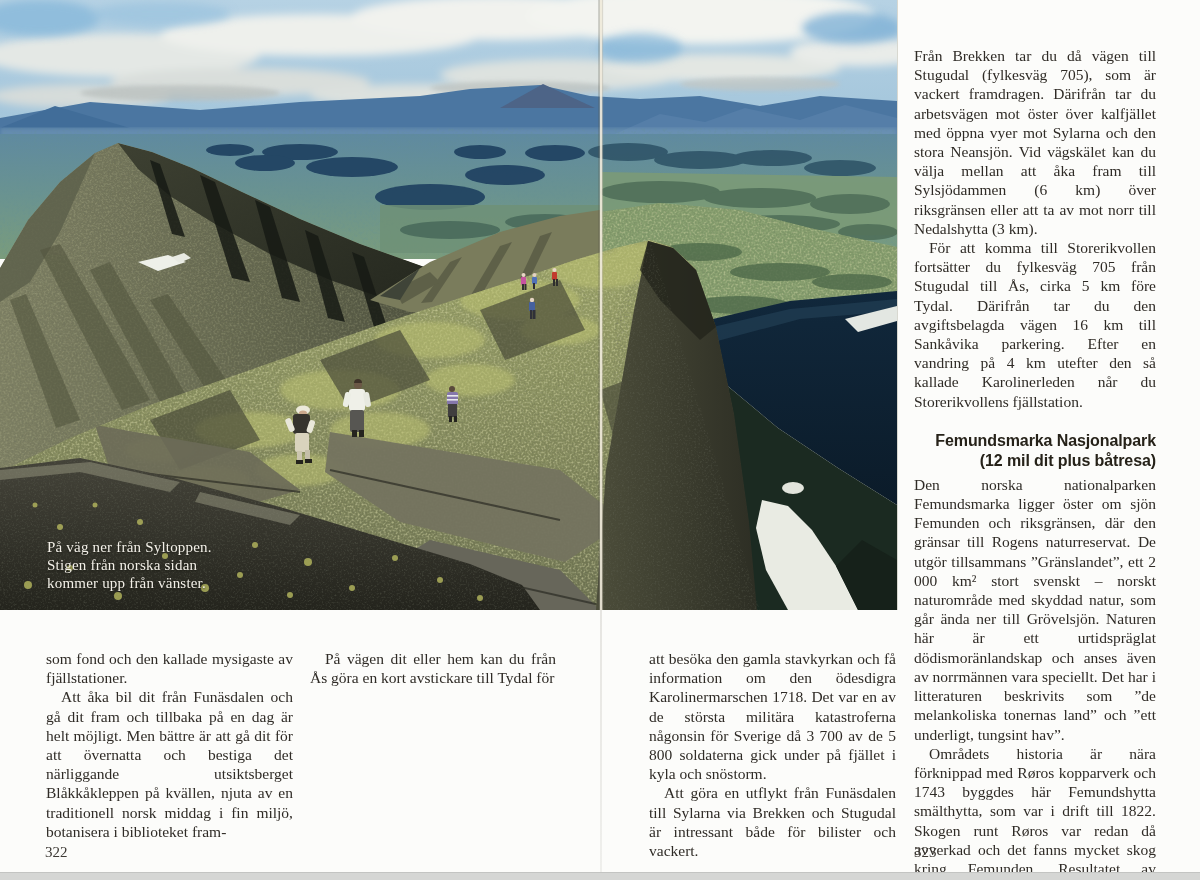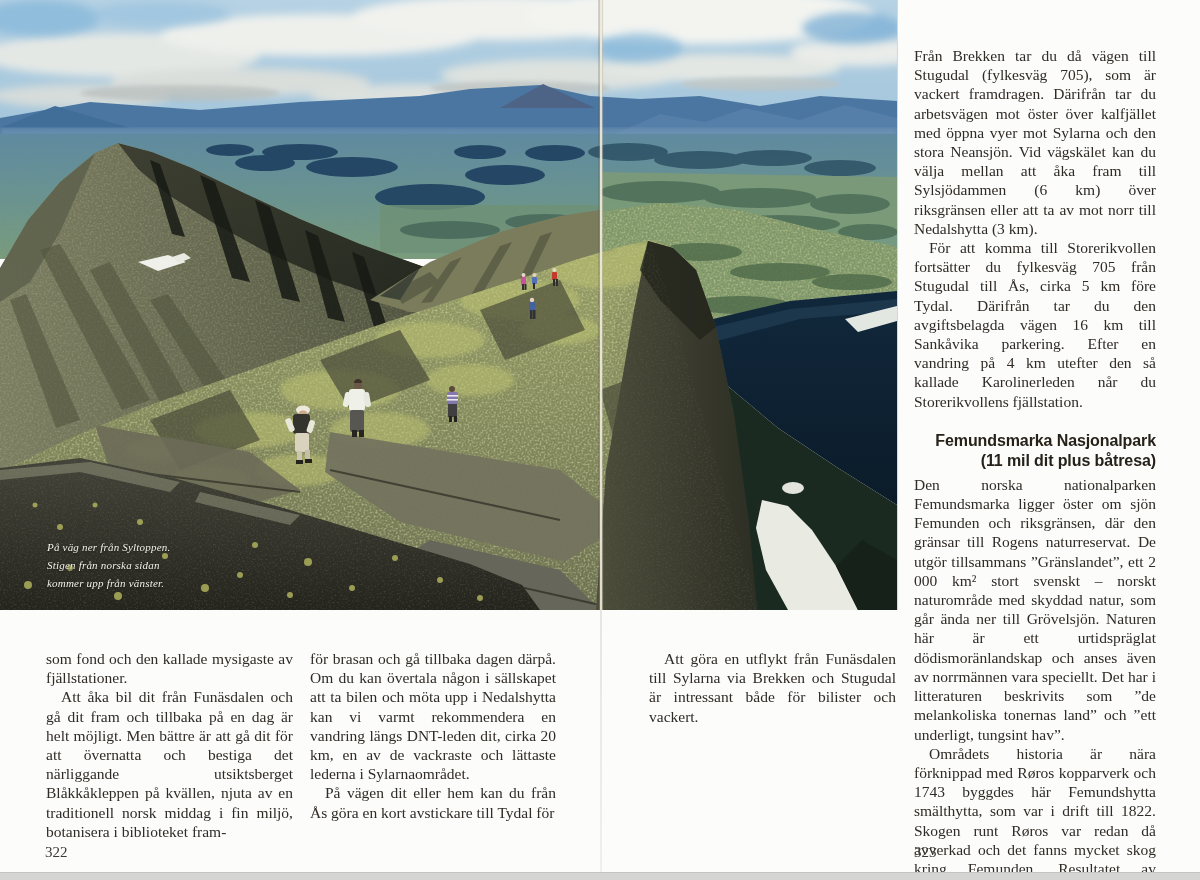--- a/index.html
+++ b/index.html
@@ -10,21 +10,21 @@
     color:#2f2b26;
   }
   .page{position:absolute;inset:0;background:#fcfcfa;}
   .photo{
     position:absolute;left:0;top:0;width:897px;height:610px;overflow:hidden;
     border-right:1px solid #d8d8d0;
   }
   .photo svg{display:block;}
   .caption{
     position:absolute;left:47px;top:538px;
-    font-style:italic;font-size:11px;line-height:18px;
+    font-size:15px;line-height:18px;
     color:#f3f0e8;text-shadow:0 1px 2px rgba(15,15,10,.55);
     letter-spacing:.2px;
   }
   .col{position:absolute;font-size:15.5px;line-height:19.2px;text-align:justify;}
   .col p{margin:0;}
   .col p.indent{text-indent:15px;}
   #col1{left:46px;top:649px;width:247px;}
   #col2{left:310px;top:649px;width:246px;}
   #col3{left:649px;top:649px;width:247px;}
   #col4{left:914px;top:46px;width:242px;}
@@ -365,34 +365,34 @@
   </div>
 
   <div class="gutter-below"></div>
 
   <div class="col" id="col1">
     <p>som fond och den kallade mysigaste av fjällstationer.</p>
     <p class="indent">Att åka bil dit från Funäsdalen och gå dit fram och tillbaka på en dag är helt möjligt. Men bättre är att gå dit för att övernatta och bestiga det närliggande utsiktsberget Blåkkåkleppen på kvällen, njuta av en traditionell norsk middag i fin miljö, botanisera i biblioteket fram-</p>
   </div>
 
   <div class="col" id="col2">
-    <p>för brasan och gå tillbaka dagen därpå. Om du kan övertala någon i sällskapet att ta bilen och möta upp i Nedalshytta kan vi varmt rekommendera en vandring längs DNT-leden dit, cirka 20 km, en av de vackraste och lättaste lederna i Sylarnaområdet.</p>
     <p class="indent">På vägen dit eller hem kan du från Ås göra en kort avstickare till Tydal för</p>
   </div>
 
   <div class="col" id="col3">
+    <p>att besöka den gamla stavkyrkan och få information om den ödesdigra Karolinermarschen 1718. Det var en av de största militära katastroferna någonsin för Sverige då 3 700 av de 5 800 soldaterna gick under på fjället i kyla och snöstorm.</p>
     <p class="indent">Att göra en utflykt från Funäsdalen till Sylarna via Brekken och Stugudal är intressant både för bilister och vackert.</p>
   </div>
 
   <div class="col" id="col4">
     <p>Från Brekken tar du då vägen till Stugudal (fylkesväg 705), som är vackert framdragen. Därifrån tar du arbetsvägen mot öster över kalfjället med öppna vyer mot Sylarna och den stora Neansjön. Vid vägskälet kan du välja mellan att åka fram till Sylsjödammen (6 km) över riksgränsen eller att ta av mot norr till Nedalshytta (3 km).</p>
     <p class="indent">För att komma till Storerikvollen fortsätter du fylkesväg 705 från Stugudal till Ås, cirka 5 km före Tydal. Därifrån tar du den avgiftsbelagda vägen 16 km till Sankåvika parkering. Efter en vandring på 4 km utefter den så kallade Karolinerleden når du Storerikvollens fjällstation.</p>
     <p class="heading">
       <span>Femundsmarka Nasjonalpark</span><br>
-      <span>(11 mil dit plus båtresa)</span>
+      <span>(12 mil dit plus båtresa)</span>
     </p>
     <p>Den norska nationalparken Femundsmarka ligger öster om sjön Femunden och riksgränsen, där den gränsar till Rogens naturreservat. De utgör tillsammans ”Gränslandet”, ett 2 000 km² stort svenskt – norskt naturområde med skyddad natur, som går ända ner till Grövelsjön. Naturen här är ett urtidspräglat dödismoränlandskap och anses även av norrmännen vara speciellt. Det har i litteraturen beskrivits som ”de melankoliska tonernas land” och ”ett underligt, tungsint hav”.</p>
     <p class="indent">Områdets historia är nära förknippad med Røros kopparverk och 1743 byggdes här Femundshytta smälthytta, som var i drift till 1822. Skogen runt Røros var redan då avverkad och det fanns mycket skog kring Femunden. Resultatet av timmertörsten i Røros är än idag mycket påtagligt i den kala naturen kring Femundshytta.</p>
   </div>
 
   <div class="pagenum" id="pn-left">322</div>
   <div class="pagenum" id="pn-right">323</div>
 
   <div class="bottom-edge"></div>
 </div>

